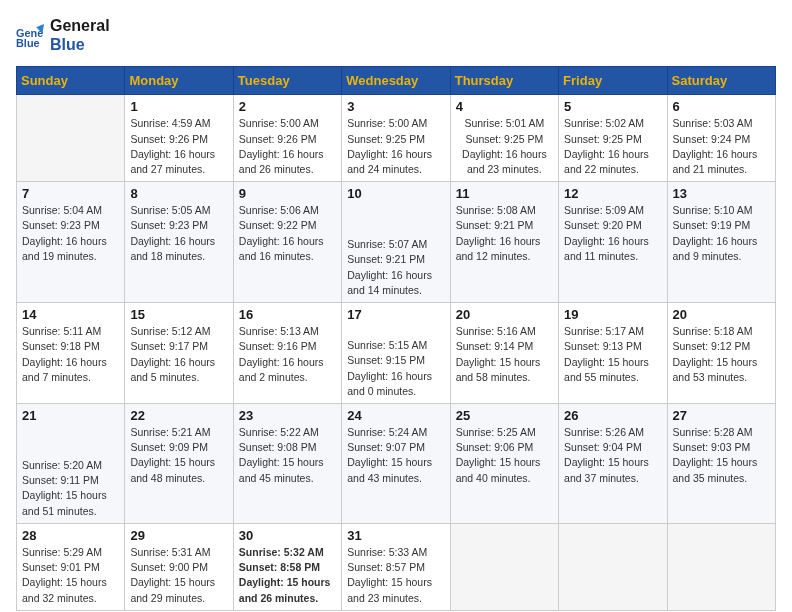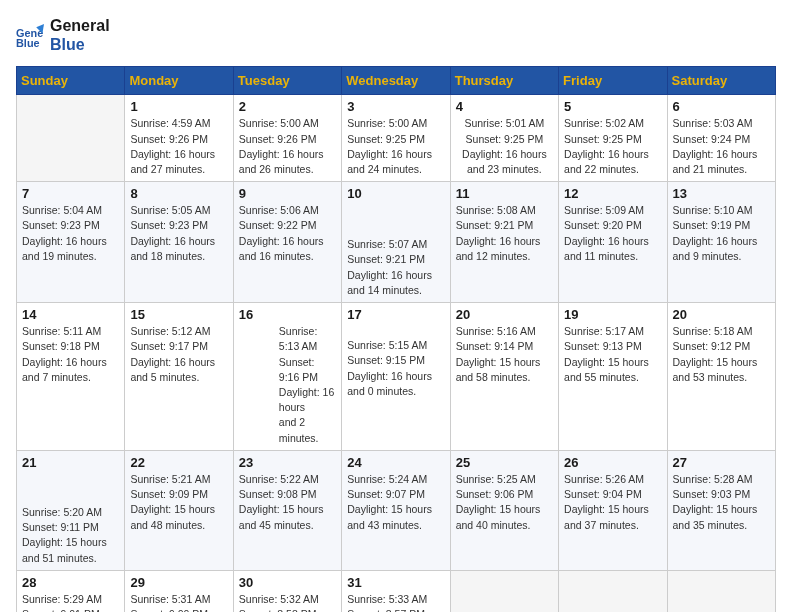--- a/index.html
+++ b/index.html
@@ -222,21 +222,21 @@
         </td>
         <td>
           <div class="day-number">15</div>
           <div class="day-info" style="white-space: pre-line;">Sunrise: 5:12 AM
 Sunset: 9:17 PM
 Daylight: 16 hours
 and 5 minutes.</div>
         </td>
         <td>
           <div class="day-number">16</div>
-          <div class="day-info" style="white-space: pre-line; margin-left: 40px;">Sunrise: 5:13 AM
+          <div class="day-info" style="white-space: pre-line;">Sunrise: 5:13 AM
 Sunset: 9:16 PM
 Daylight: 16 hours
 and 2 minutes.</div>
         </td>
         <td>
           <div class="day-number">17</div>
           <div class="day-info" style="white-space: pre-line; margin-top: 16px;">Sunrise: 5:15 AM
 Sunset: 9:15 PM
 Daylight: 16 hours
 and 0 minutes.</div>
@@ -324,21 +324,21 @@
         </td>
         <td>
           <div class="day-number">29</div>
           <div class="day-info" style="white-space: pre-line;">Sunrise: 5:31 AM
 Sunset: 9:00 PM
 Daylight: 15 hours
 and 29 minutes.</div>
         </td>
         <td>
           <div class="day-number">30</div>
-          <div class="day-info" style="white-space: pre-line;">Sunrise: 5:32 AM
+          <div class="day-info" style="white-space: pre-line; font-weight: bold;">Sunrise: 5:32 AM
 Sunset: 8:58 PM
 Daylight: 15 hours
 and 26 minutes.</div>
         </td>
         <td>
           <div class="day-number">31</div>
           <div class="day-info" style="white-space: pre-line;">Sunrise: 5:33 AM
 Sunset: 8:57 PM
 Daylight: 15 hours
 and 23 minutes.</div>

